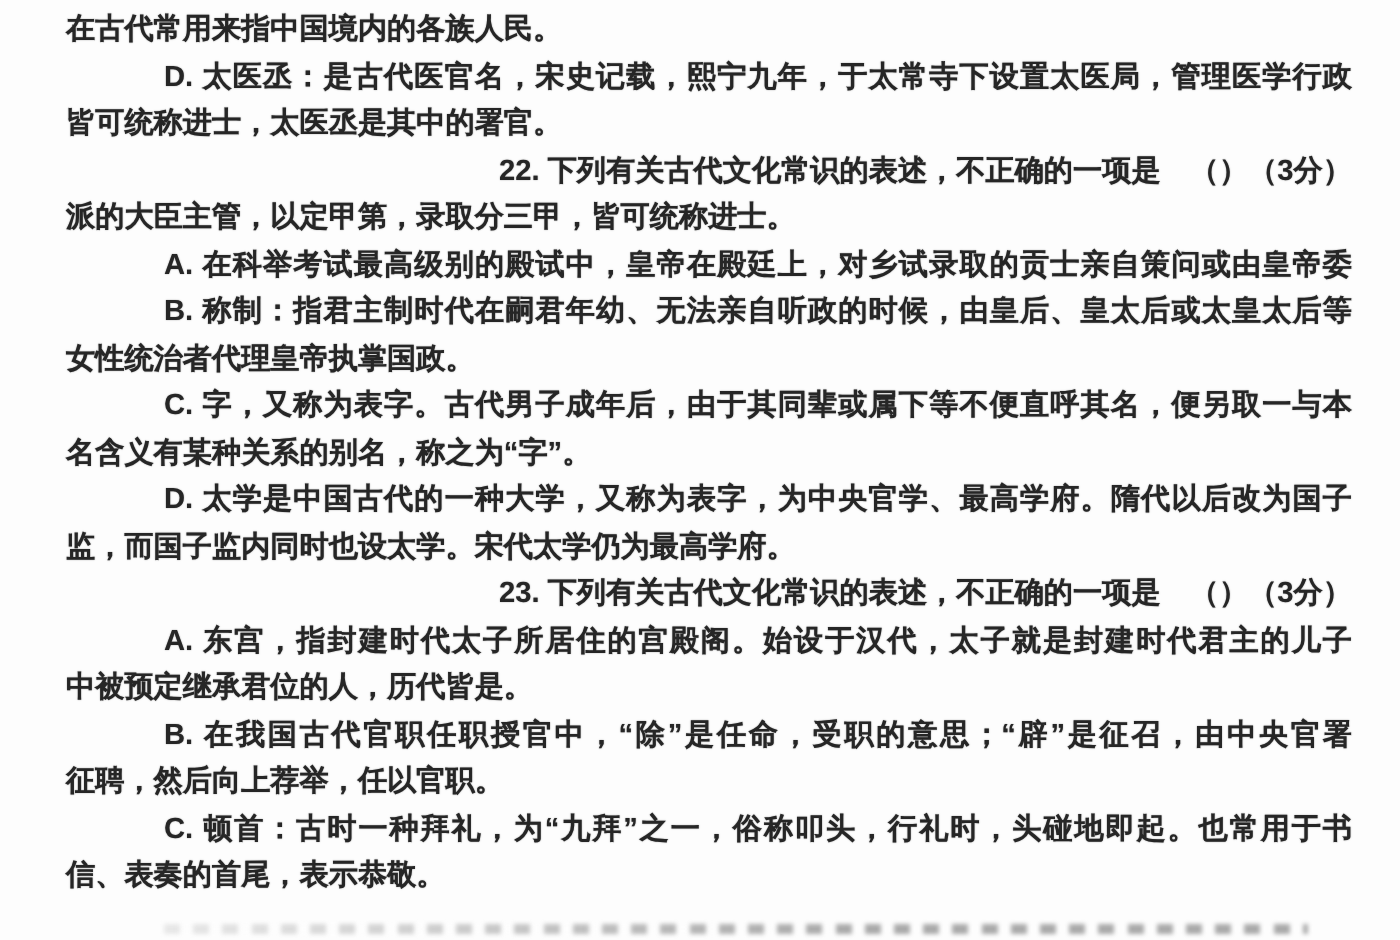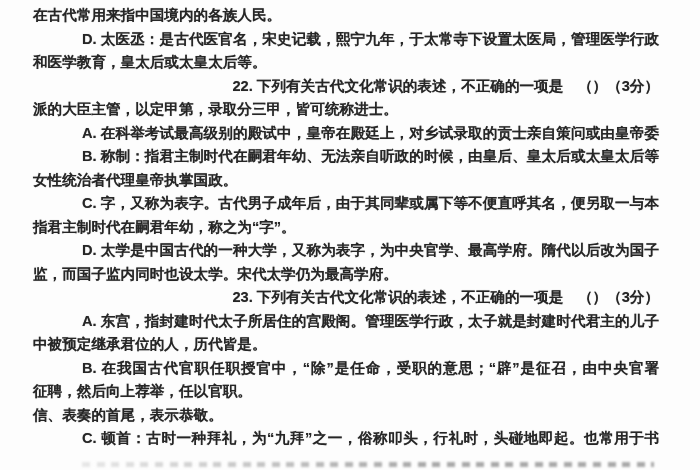--- a/index.html
+++ b/index.html
@@ -8,21 +8,21 @@
     width: 700px;
     height: 470px;
     overflow: hidden;
     background: #fdfdfd;
   }
   .page {
     position: relative;
     width: 700px;
     height: 470px;
     box-sizing: border-box;
-    padding: 4px 41px 0 33px;
+    padding: 4px 24px 0 33px;
     background: #fdfdfd;
     font-family: "Liberation Sans", sans-serif;
     font-weight: 700;
     font-size: 14.6px;
     line-height: 23.5px;
     color: #262626;
     text-shadow: 0 0 0.7px rgba(38,38,38,0.55);
   }
   .line {
     height: 23.5px;
@@ -48,42 +48,42 @@
   }
 </style>
 </head>
 <body>
 
 <div class="page">
 
   <div class="line">在古代常用来指中国境内的各族人民。</div>
 
   <div class="line indent full">D. 太医丞：是古代医官名，宋史记载，熙宁九年，于太常寺下设置太医局，管理医学行政</div>
-  <div class="line">和医学教育，皇太后或太皇太后等。</div>
+  <div class="line">皆可统称进士，太医丞是其中的署官。</div>
 
   <div class="line indent">22. 下列有关古代文化常识的表述，不正确的一项是　（）（3分）</div>
 
   <div class="line">派的大臣主管，以定甲第，录取分三甲，皆可统称进士。</div>
   <div class="line indent full">A. 在科举考试最高级别的殿试中，皇帝在殿廷上，对乡试录取的贡士亲自策问或由皇帝委</div>
 
   <div class="line indent full">B. 称制：指君主制时代在嗣君年幼、无法亲自听政的时候，由皇后、皇太后或太皇太后等</div>
   <div class="line">女性统治者代理皇帝执掌国政。</div>
 
   <div class="line indent full">C. 字，又称为表字。古代男子成年后，由于其同辈或属下等不便直呼其名，便另取一与本</div>
-  <div class="line">指君主制时代在嗣君年幼，称之为“字”。</div>
+  <div class="line">名含义有某种关系的别名，称之为“字”。</div>
 
   <div class="line indent full">D. 太学是中国古代的一种大学，又称为表字，为中央官学、最高学府。隋代以后改为国子</div>
   <div class="line">监，而国子监内同时也设太学。宋代太学仍为最高学府。</div>
 
   <div class="line indent">23. 下列有关古代文化常识的表述，不正确的一项是　（）（3分）</div>
 
-  <div class="line indent full">A. 东宫，指封建时代太子所居住的宫殿阁。管理医学行政，太子就是封建时代君主的儿子</div>
+  <div class="line indent full">A. 东宫，指封建时代太子所居住的宫殿阁。始设于汉代，太子就是封建时代君主的儿子</div>
   <div class="line">中被预定继承君位的人，历代皆是。</div>
 
   <div class="line indent full">B. 在我国古代官职任职授官中，“除”是任命，受职的意思；“辟”是征召，由中央官署</div>
   <div class="line">征聘，然后向上荐举，任以官职。</div>
 
+  <div class="line indent full">C. 顿首：古时一种拜礼，为“九拜”之一，俗称叩头，行礼时，头碰地即起。也常用于书</div>
   <div class="line">信、表奏的首尾，表示恭敬。</div>
-  <div class="line indent full">C. 顿首：古时一种拜礼，为“九拜”之一，俗称叩头，行礼时，头碰地即起。也常用于书</div>
 
   <div class="cutoff"></div>
 
 </div>
 
 </body></html>

